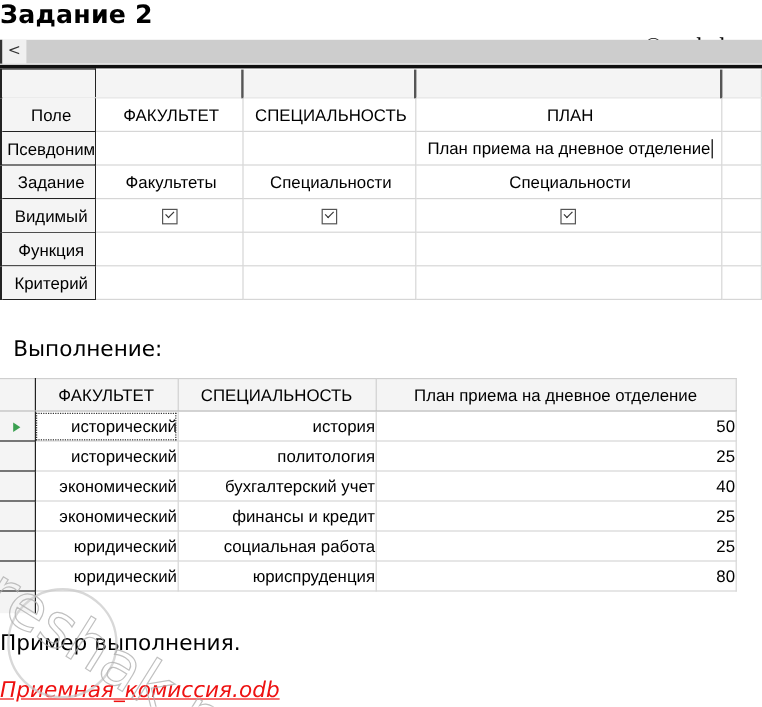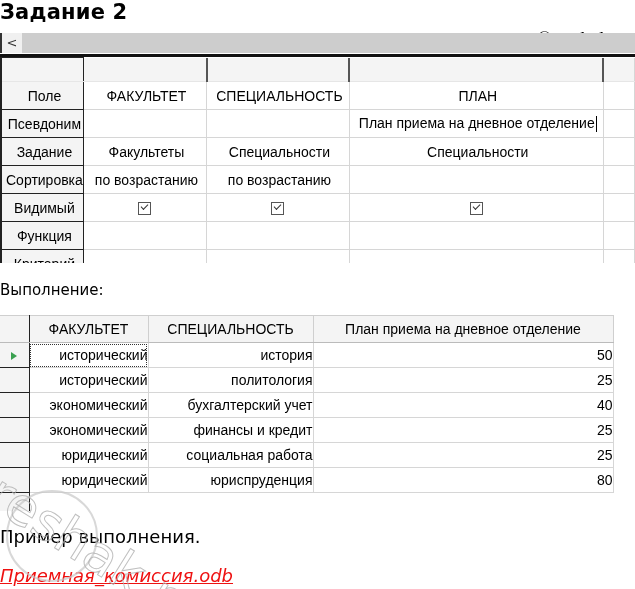--- a/index.html
+++ b/index.html
@@ -22,21 +22,21 @@
   .grid td.rh { background:#f4f4f4; border:1px solid #222; border-left:2px solid #222; padding-left:4px;
                 position:relative; z-index:1; overflow:visible; }
   .grid tr.top td.sep { border-right:2px solid #555; }
   .grid td.c { text-align:center; padding:0; }
   .chk { display:inline-block; width:11px; height:11px; border:1px solid #555; background:#fff;
          position:relative; vertical-align:middle; }
   .chk:after { content:""; position:absolute; left:2px; top:1px; width:6px; height:3px;
                border-left:1px solid #333; border-bottom:1px solid #333; transform:rotate(-45deg); }
   .caret { display:inline-block; width:1px; height:16px; background:#000; vertical-align:middle; margin-left:1px; }
 
-  .exec-label { position:absolute; left:0; top:281px; font-size:15px; }
+  .exec-label { position:absolute; left:0; top:281px; font-size:18px;padding-left:11px; }
 
   
   .rt { position:absolute; left:0; top:315px; border-collapse:collapse; table-layout:fixed;
         font-family:"Liberation Sans", sans-serif; font-size:14px; }
   .rt th { height:24px; background:#f4f4f4; font-weight:normal; text-align:center;
            border-right:1px solid #cfcfcf; border-top:1px solid #cfcfcf; border-bottom:1px solid #bbb; }
   .rt td { height:24px; padding:0 0 0 3px; border-right:1px solid #d6d6d6; border-bottom:1px solid #d6d6d6; white-space:nowrap;text-align:right; }
   .rt td.rh, .rt th.rh { background:#f4f4f4; border-right:1px solid #222; padding:0; text-align:center; }
   .rt tr.r td.rh { border-bottom:1px solid #222; }
   .rt td.sel { outline:1px dotted #333; outline-offset:-2px; }
@@ -92,27 +92,20 @@
       <td></td>
       <td></td>
       <td><span>План приема на дневное отделение</span><span class="caret"></span></td>
       <td></td>
     </tr>
     <tr>
       <td class="rh">Задание</td>
       <td>Факультеты</td>
       <td>Специальности</td>
       <td>Специальности</td>
-      <td></td>
-    </tr>
-    <tr>
-      <td class="rh">Сортировка</td>
-      <td>по возрастанию</td>
-      <td>по возрастанию</td>
-      <td></td>
       <td></td>
     </tr>
     <tr>
       <td class="rh">Видимый</td>
       <td class="c"><span class="chk"></span></td>
       <td class="c"><span class="chk"></span></td>
       <td class="c"><span class="chk"></span></td>
       <td></td>
     </tr>
     <tr>

